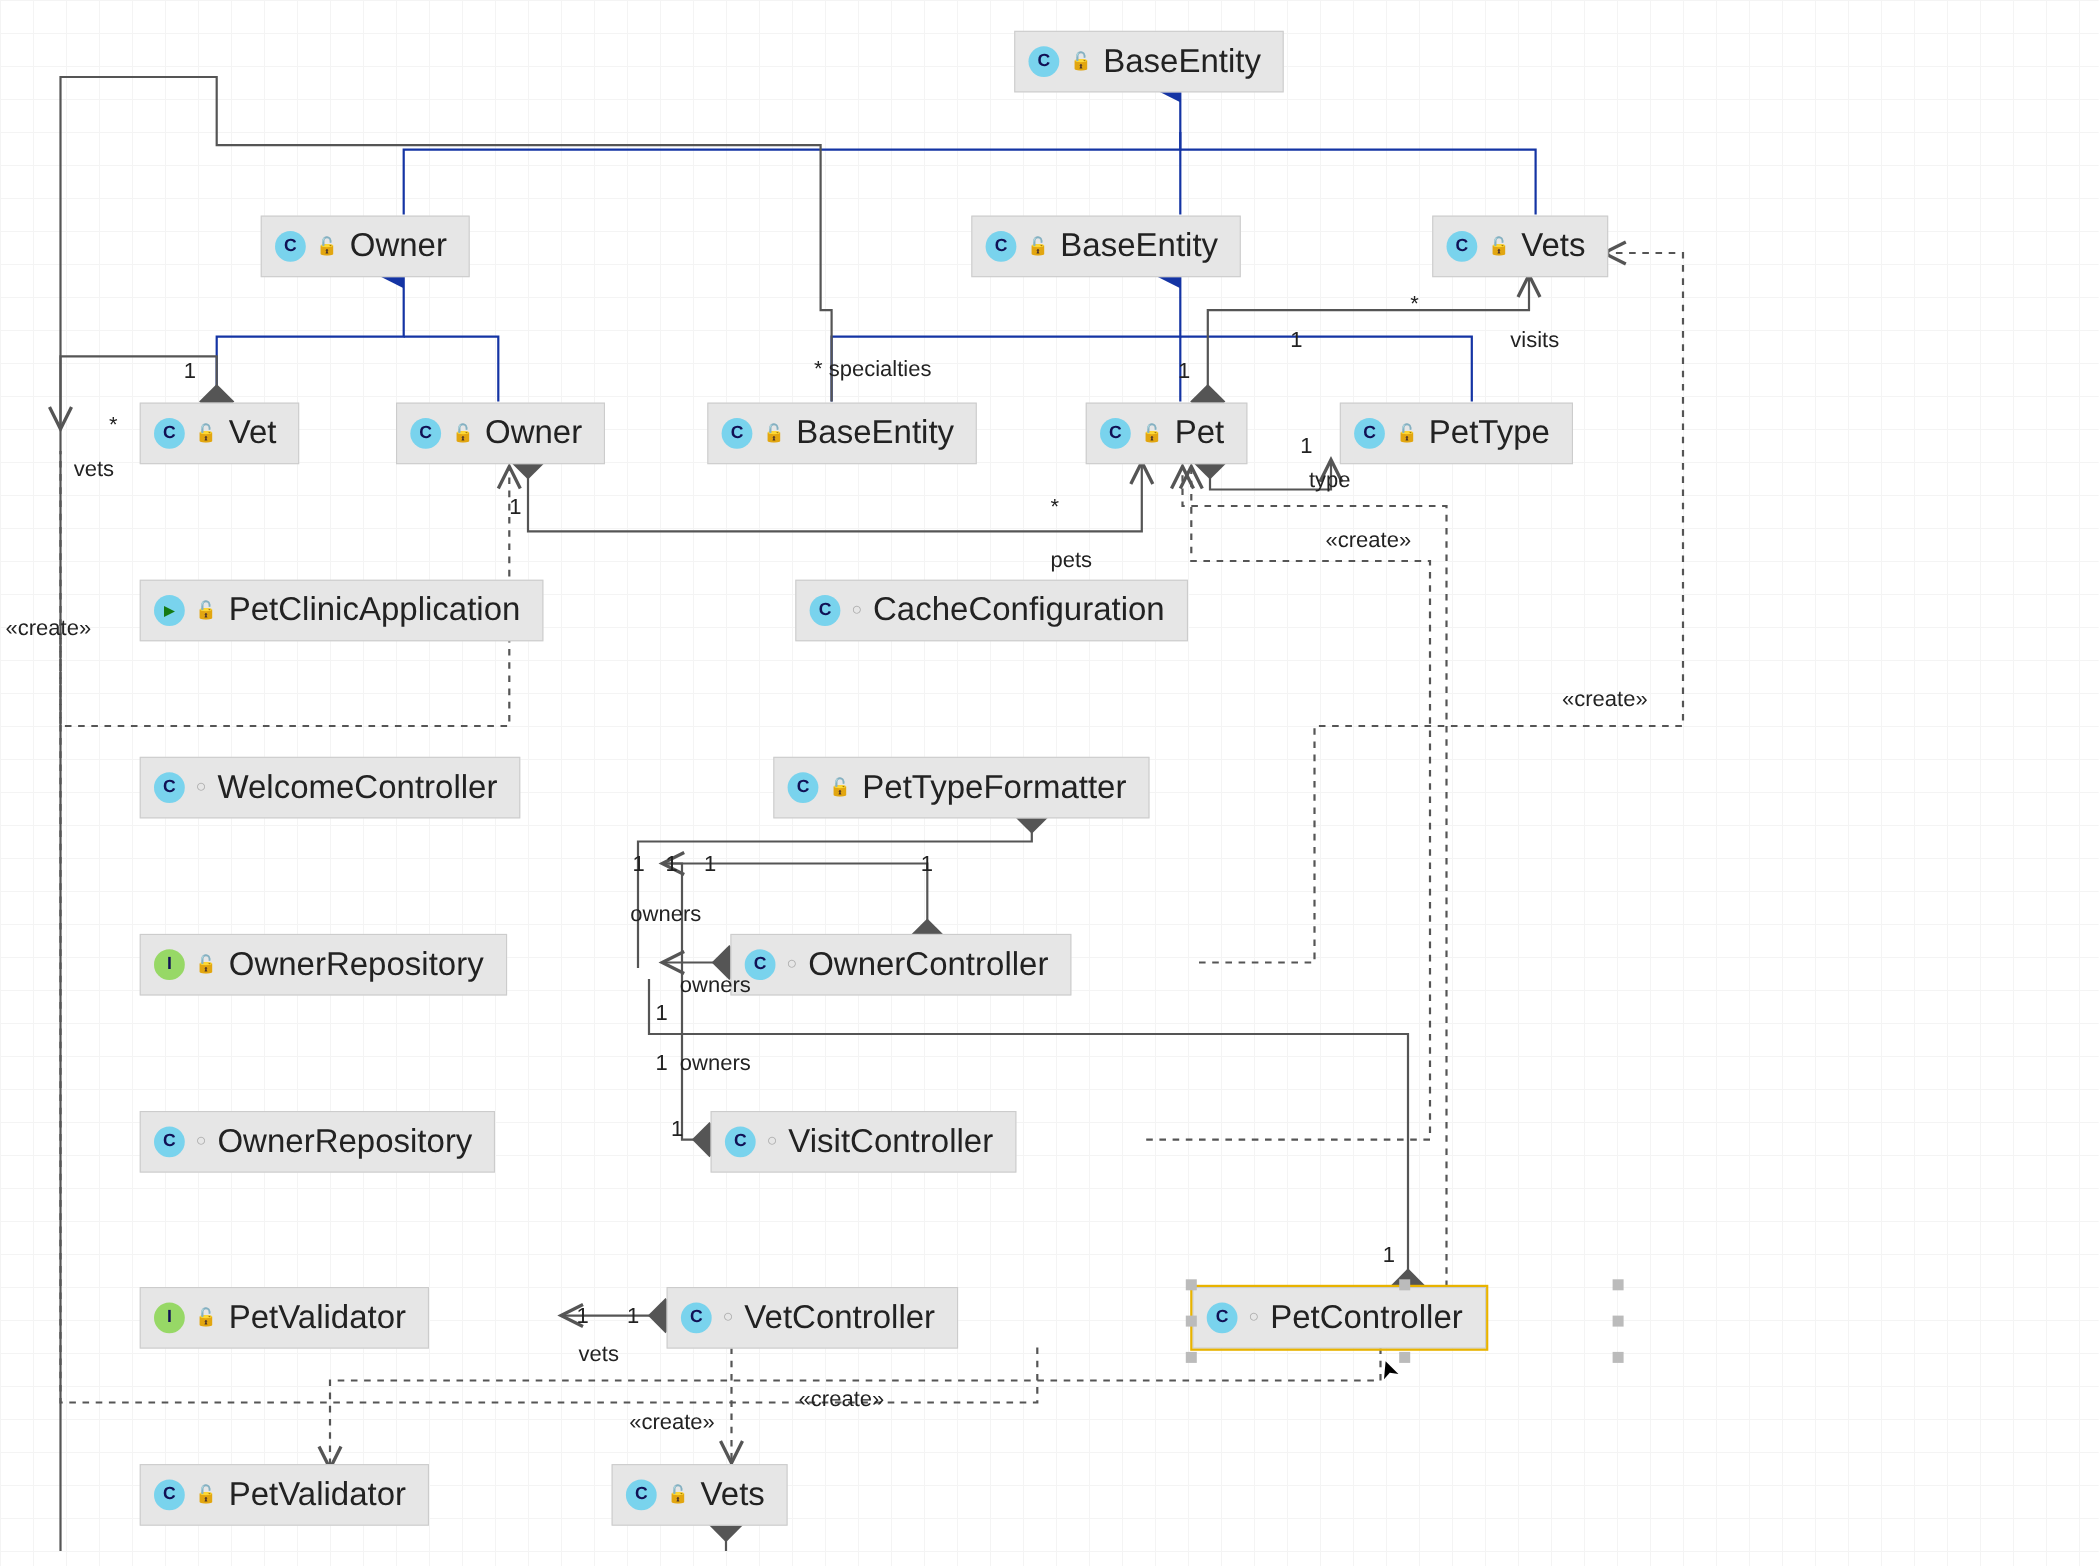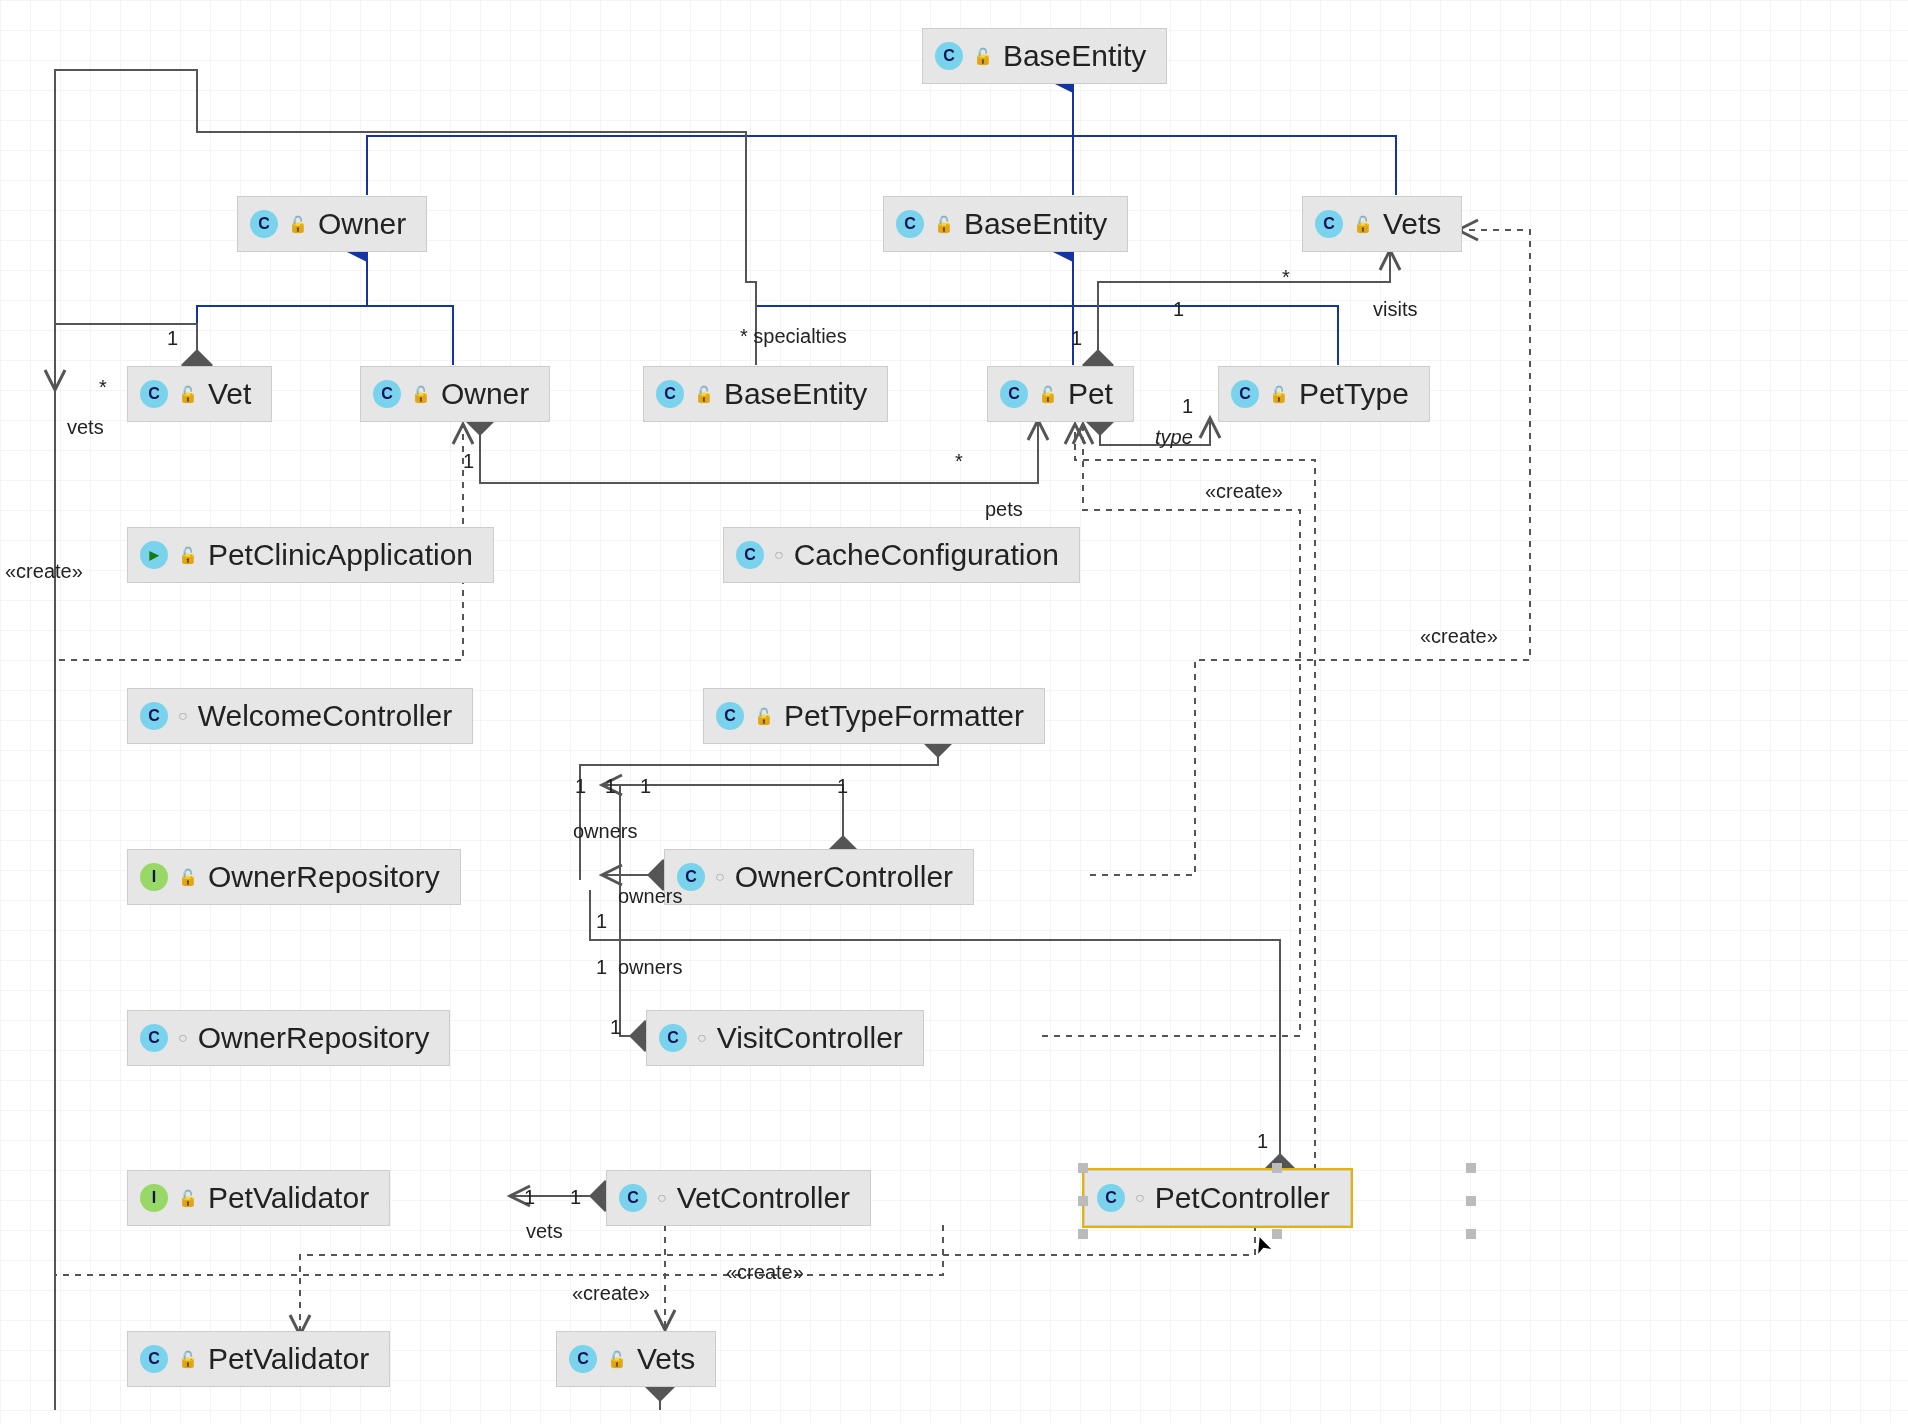--- a/index.html
+++ b/index.html
@@ -202,24 +202,24 @@
 <div id="labels">
       <div class="edge-lbl" style="left: 167px; top: 327px;">1</div>
       <div class="edge-lbl" style="left: 99px; top: 376px;">*</div>
       <div class="edge-lbl" style="left: 67px; top: 416px;">vets</div>
       <div class="edge-lbl" style="left: 740px; top: 325px;">* specialties</div>
       <div class="edge-lbl" style="left: 1071px; top: 327px;">1</div>
       <div class="edge-lbl" style="left: 1173px; top: 298px;">1</div>
       <div class="edge-lbl" style="left: 1282px; top: 266px;">*</div>
       <div class="edge-lbl" style="left: 1373px; top: 298px;">visits</div>
       <div class="edge-lbl" style="left: 1182px; top: 395px;">1</div>
-      <div class="edge-lbl" style="left: 1155px; top: 426px; font-style: italic;">type</div>
+      <div class="edge-lbl" style="left: 1190px; top: 426px;">type</div>
       <div class="edge-lbl" style="left: 463px; top: 450px;">1</div>
       <div class="edge-lbl" style="left: 955px; top: 450px;">*</div>
-      <div class="edge-lbl" style="left: 985px; top: 498px; text-align: right;">pets</div>
+      <div class="edge-lbl" style="left: 955px; top: 498px; text-align: right;">pets</div>
       <div class="edge-lbl" style="left: 5px; top: 560px;">«create»</div>
       <div class="edge-lbl" style="left: 1205px; top: 480px;">«create»</div>
       <div class="edge-lbl" style="left: 1420px; top: 625px;">«create»</div>
       <div class="edge-lbl" style="left: 575px; top: 775px;">1</div>
       <div class="edge-lbl" style="left: 605px; top: 775px;">1</div>
       <div class="edge-lbl" style="left: 640px; top: 775px;">1</div>
       <div class="edge-lbl" style="left: 573px; top: 820px;">owners</div>
       <div class="edge-lbl" style="left: 596px; top: 910px;">1</div>
       <div class="edge-lbl" style="left: 618px; top: 885px;">owners</div>
       <div class="edge-lbl" style="left: 596px; top: 956px;">1</div>

